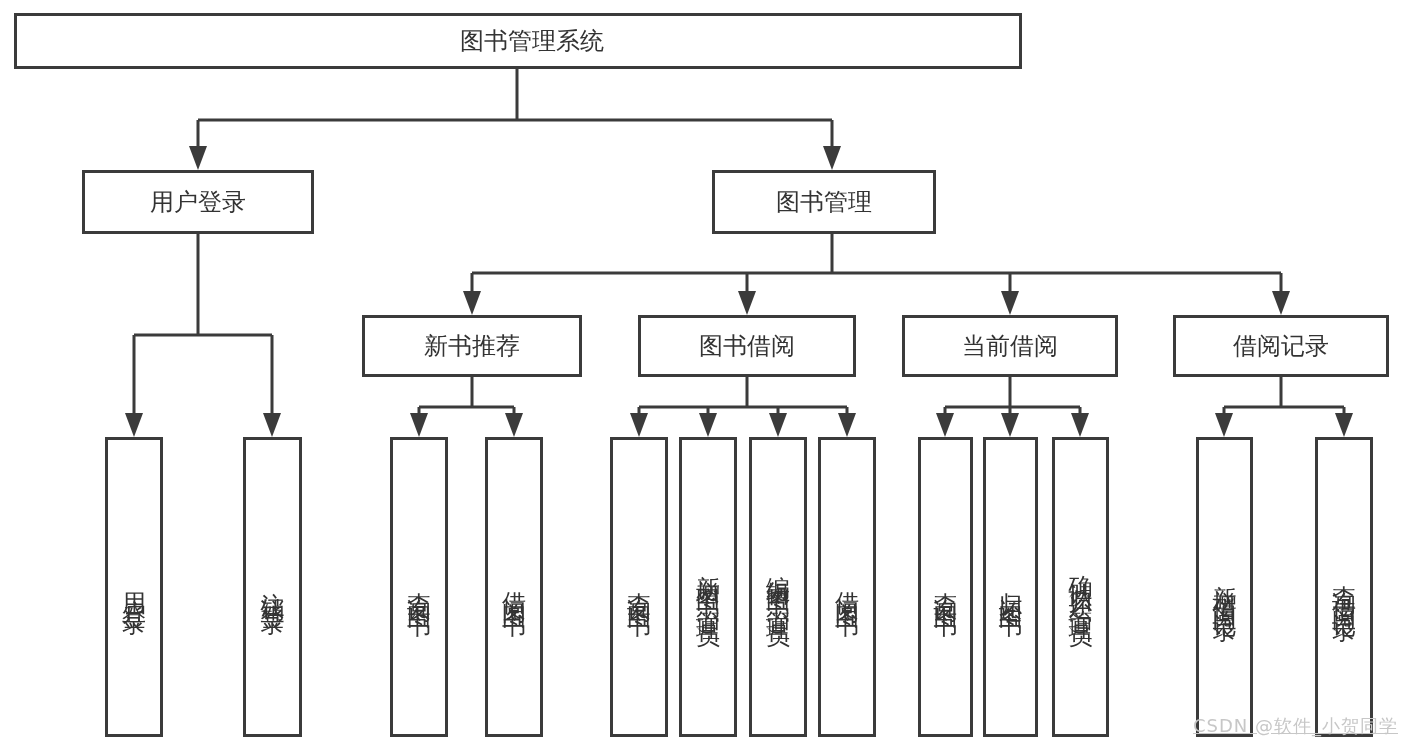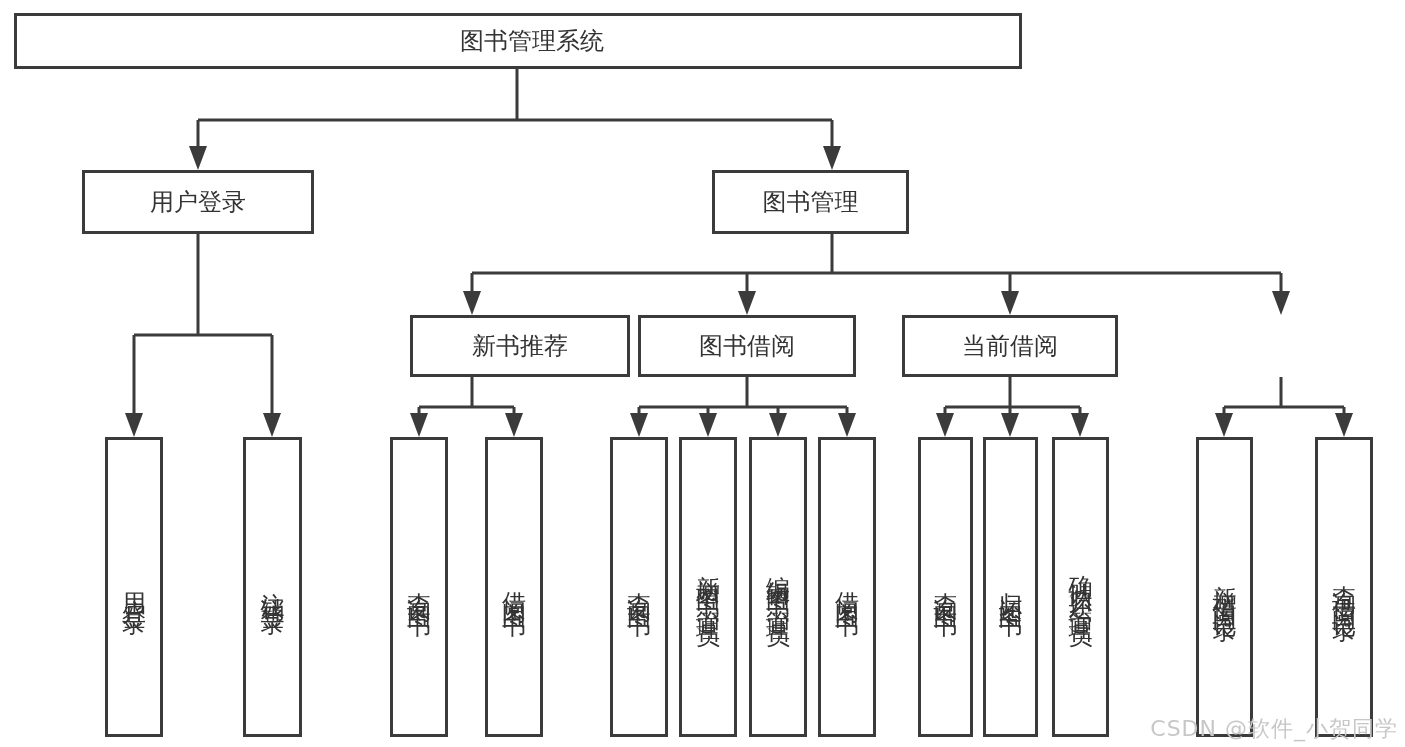--- a/index.html
+++ b/index.html
@@ -24,21 +24,21 @@
   }
   .leaf{
     writing-mode:vertical-rl;
     text-orientation:mixed;
     letter-spacing:7px;
     white-space:normal;
   }
   .watermark{
     position:absolute;z-index:3;
     color:var(--watermark,#c7c7c7);
-    font-size:22px;letter-spacing:1px;
+    font-size:18px;letter-spacing:1px;text-decoration:underline;
   }
 </style>
 </head>
 <body>
 
 <div class="stage">
 
   <svg class="connectors" width="1405" height="747" viewBox="0 0 1405 747" aria-hidden="true">
 
     <path d="M517,69 V120 M198,120 H832 M198,120 V151 M832,120 V151"></path>
@@ -71,25 +71,26 @@
     <polygon points="1071,413 1089,413 1080,437"></polygon>
 
     <path d="M1281,377 V407 M1224,407 H1344 M1224,407 V419 M1344,407 V419"></path>
     <polygon points="1215,413 1233,413 1224,437"></polygon>
     <polygon points="1335,413 1353,413 1344,437"></polygon>
   </svg>
 
   <div class="node" style="left:14px;top:13px;width:1008px;height:56px;padding-left:28px;">图书管理系统</div>
 
   <div class="node" style="left:82px;top:170px;width:232px;height:64px;">用户登录</div>
-  <div class="node" style="left:712px;top:170px;width:197px;height:64px;">图书管理</div>
+  <div class="node" style="left:712px;top:170px;width:224px;height:64px;">图书管理</div>
 
-  <div class="node" style="left:362px;top:315px;width:220px;height:62px;margin-left:48px;">新书推荐</div>
+  <div class="node" style="left:362px;top:315px;width:220px;height:62px;">新书推荐</div>
   <div class="node" style="left:902px;top:315px;width:216px;height:62px;">当前借阅</div>
   <div class="node" style="left:638px;top:315px;width:218px;height:62px;">图书借阅</div>
+  <div class="node" style="left:1173px;top:315px;width:216px;height:62px;">借阅记录</div>
 
   <div class="node leaf" style="left:105px;top:437px;width:58px;height:300px;">用户登录</div>
   <div class="node leaf" style="left:243px;top:437px;width:59px;height:300px;">注销登录</div>
 
   <div class="node leaf" style="left:390px;top:437px;width:58px;height:300px;">查询图书</div>
   <div class="node leaf" style="left:485px;top:437px;width:58px;height:300px;">借阅图书</div>
 
   <div class="node leaf" style="left:610px;top:437px;width:58px;height:300px;">查询图书</div>
   <div class="node leaf" style="left:679px;top:437px;width:58px;height:300px;">新增图书（管理员）</div>
   <div class="node leaf" style="left:749px;top:437px;width:58px;height:300px;">编辑图书（管理员）</div>

